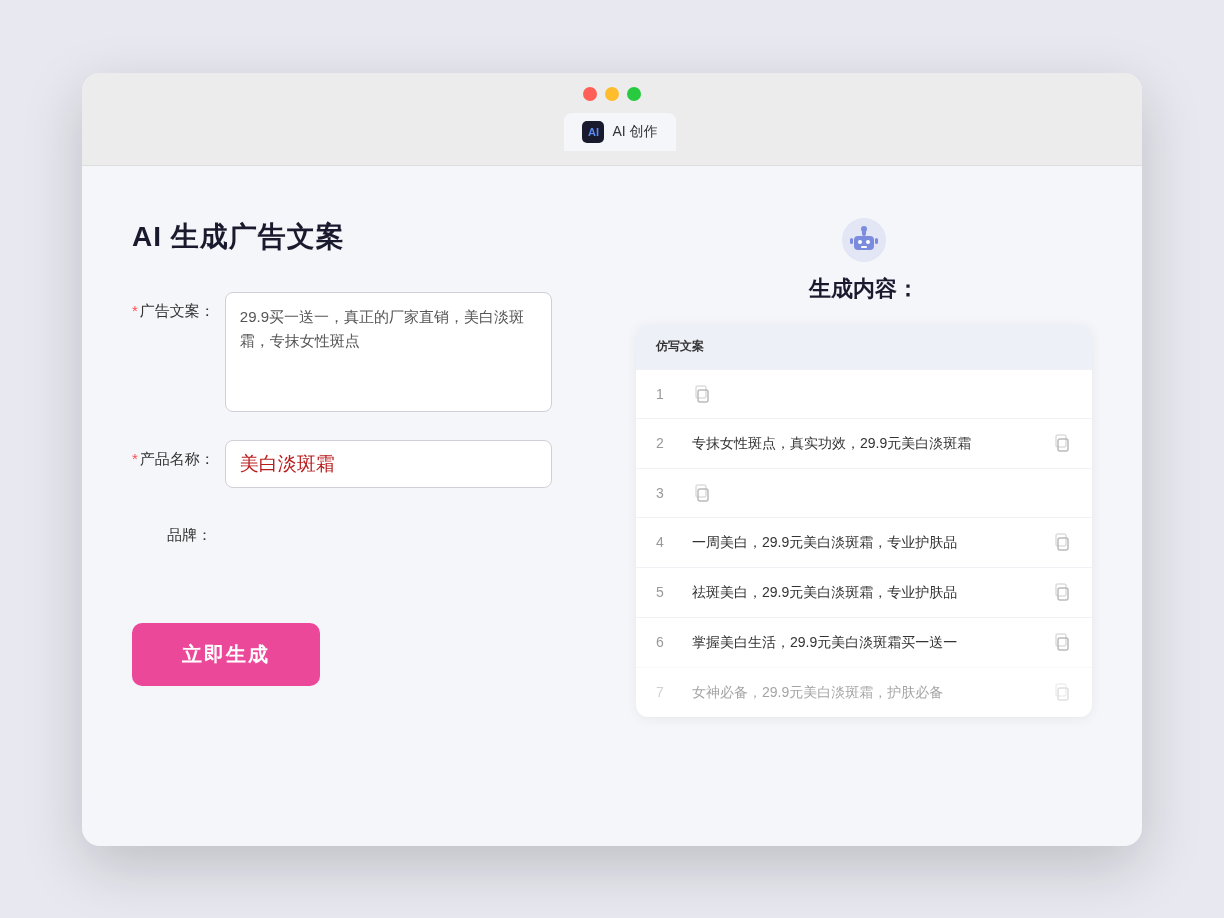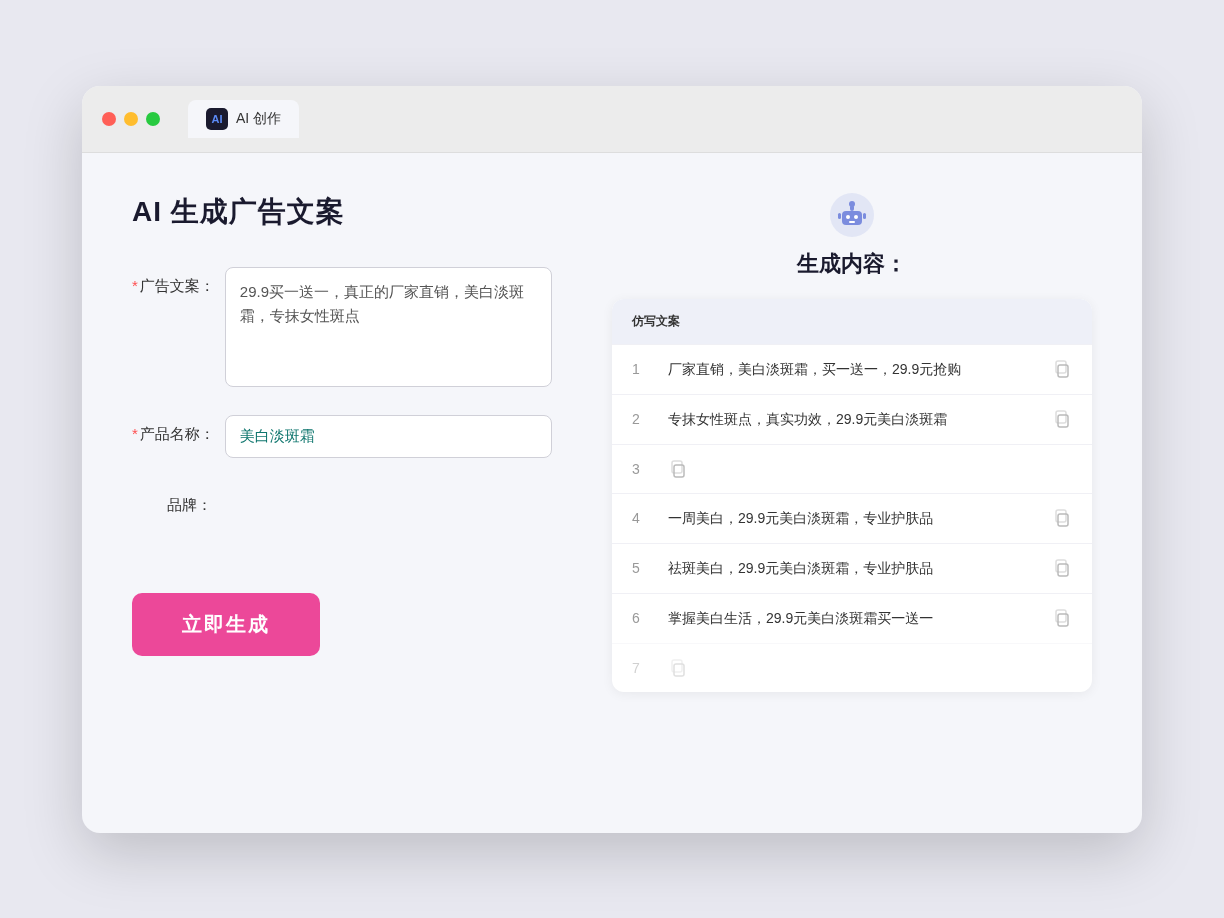--- a/index.html
+++ b/index.html
@@ -22,20 +22,21 @@
       overflow: hidden;
     }
 
     .browser-titlebar {
       background: #ececec;
       padding: 14px 20px;
       display: flex;
       align-items: center;
       gap: 12px;
       border-bottom: 1px solid #ddd;
+      flex-direction: column;
     }
 
     .traffic-lights {
       display: flex;
       gap: 8px;
     }
 
     .traffic-light {
       width: 14px;
       height: 14px;
@@ -65,23 +66,23 @@
       border-radius: 5px;
       display: flex;
       align-items: center;
       justify-content: center;
       color: #5b8af5;
       font-size: 11px;
       font-weight: bold;
     }
 
     .browser-content {
-      padding: 40px 50px;
-      display: flex;
-      gap: 60px;
+      padding: 52px 50px;
+      display: flex;
+      gap: 84px;
       min-height: 680px;
     }
 
     
     .left-panel {
       flex: 0 0 420px;
     }
 
     .page-title {
       font-size: 28px;
@@ -125,22 +126,22 @@
       line-height: 1.6;
       outline: none;
       font-family: inherit;
     }
 
     .form-input {
       flex: 1;
       border: 1.5px solid #d0d0d8;
       border-radius: 8px;
       padding: 12px 14px;
-      font-size: 15px;
-      color: #0f766e;
+      font-size: 19px;
+      color: #b91c1c;
       background: #fff;
       outline: none;
       font-family: Liberation Serif, serif;
     }
 
     .generate-btn {
       margin-top: 50px;
       background: #ec4899;
       color: #fff;
       border: none;
@@ -286,21 +287,20 @@
           <rect x="33" y="20" width="3" height="6" rx="1.5" fill="#7b8cde"></rect>
         </svg>
         <span class="result-title">生成内容：</span>
       </div>
 
       <div class="result-table">
         <div class="result-table-header">仿写文案</div>
 
         <div class="result-row">
           <span class="row-num">1</span>
-          <span class="row-text">厂家直销，美白淡斑霜，买一送一，29.9元抢购</span>
           <svg class="copy-icon" viewBox="0 0 20 20" fill="currentColor">
               <rect x="6" y="6" width="10" height="12" rx="2" stroke="currentColor" stroke-width="1.5" fill="none"></rect>
               <rect x="4" y="2" width="10" height="12" rx="2" stroke="currentColor" stroke-width="1.5" fill="none" opacity="0.5"></rect>
             </svg>
         </div>
         <div class="result-row">
           <span class="row-num">2</span>
           <span class="row-text">专抹女性斑点，真实功效，29.9元美白淡斑霜</span>
           <svg class="copy-icon" viewBox="0 0 20 20" fill="currentColor">
               <rect x="6" y="6" width="10" height="12" rx="2" stroke="currentColor" stroke-width="1.5" fill="none"></rect>
@@ -333,20 +333,21 @@
         <div class="result-row">
           <span class="row-num">6</span>
           <span class="row-text">掌握美白生活，29.9元美白淡斑霜买一送一</span>
           <svg class="copy-icon" viewBox="0 0 20 20" fill="currentColor">
               <rect x="6" y="6" width="10" height="12" rx="2" stroke="currentColor" stroke-width="1.5" fill="none"></rect>
               <rect x="4" y="2" width="10" height="12" rx="2" stroke="currentColor" stroke-width="1.5" fill="none" opacity="0.5"></rect>
             </svg>
         </div>
         <div class="result-row">
           <span class="row-num">7</span>
+          <span class="row-text">女神必备，29.9元美白淡斑霜，护肤必备</span>
           <svg class="copy-icon" viewBox="0 0 20 20" fill="currentColor">
               <rect x="6" y="6" width="10" height="12" rx="2" stroke="currentColor" stroke-width="1.5" fill="none"></rect>
               <rect x="4" y="2" width="10" height="12" rx="2" stroke="currentColor" stroke-width="1.5" fill="none" opacity="0.5"></rect>
             </svg>
         </div>
       </div>
     </div>
 
   </div>
 </div>

